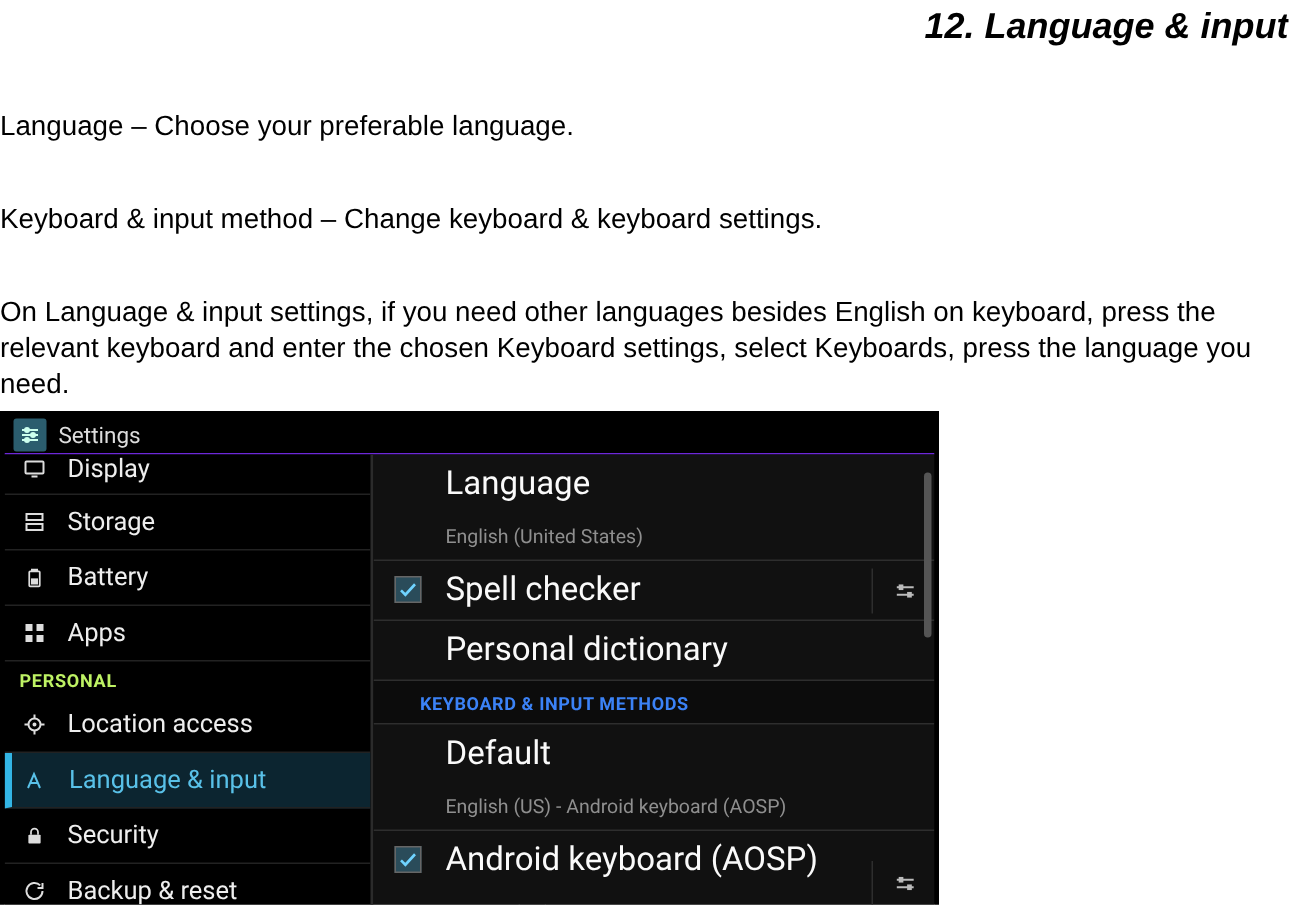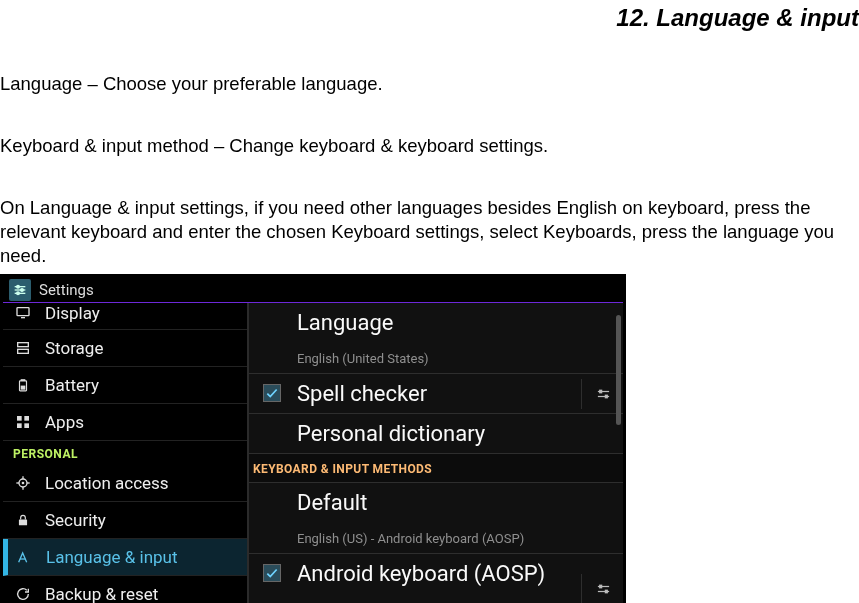--- a/index.html
+++ b/index.html
@@ -102,24 +102,24 @@
   }
   .pane-row {
     padding: 7px 14px 7px 48px;
     border-bottom: 1px solid #2e2e2e;
     position: relative;
   }
   .pane-row .ptitle { font-size: 22px; color: #fafafa; }
   .pane-row .psub   { font-size: 13px; color: #8f8f8f; margin-top: 16px; }
   .pane-header {
     font-size: 12px;
-    color: #fdba74;
+    color: #3b82f6;
     font-weight: bold;
     letter-spacing: 0.4px;
-    padding: 8px 14px 6px 4px;
+    padding: 8px 14px 6px 31px;
     border-bottom: 1px solid #2e2e2e;
     background: #0c0c0c;
   }
   .chk {
     position: absolute; left: 14px; top: 10px;
     width: 18px; height: 18px;
     border: 1px solid #666;
     background: #2a4c5a;
     display: flex; align-items: center; justify-content: center;
   }
@@ -260,38 +260,38 @@
               <circle cx="12" cy="12" r="1" fill="#ddd"></circle>
               <line x1="12" y1="2" x2="12" y2="6"></line>
               <line x1="12" y1="18" x2="12" y2="22"></line>
               <line x1="2" y1="12" x2="6" y2="12"></line>
               <line x1="18" y1="12" x2="22" y2="12"></line>
             </svg>
         </span>
         <span>Location access</span>
       </div>
 
+      <div class="sidebar-item active">
+        <span class="sicon">
+          <svg width="16" height="16" viewBox="0 0 24 24" fill="none" stroke="#59c1e8" stroke-width="2">
+              <path d="M4 20 L10 6 L16 20"></path>
+              <line x1="6" y1="15" x2="14" y2="15"></line>
+            </svg>
+        </span>
+        <span>Language &amp; input</span>
+      </div>
+
       <div class="sidebar-item">
         <span class="sicon">
           <svg width="14" height="16" viewBox="0 0 24 24" fill="#ddd">
               <rect x="5" y="11" width="14" height="10" rx="1"></rect>
               <path d="M8 11 V8 a4 4 0 0 1 8 0 v3" fill="none" stroke="#ddd" stroke-width="2"></path>
             </svg>
         </span>
         <span>Security</span>
-      </div>
-
-      <div class="sidebar-item active">
-        <span class="sicon">
-          <svg width="16" height="16" viewBox="0 0 24 24" fill="none" stroke="#59c1e8" stroke-width="2">
-              <path d="M4 20 L10 6 L16 20"></path>
-              <line x1="6" y1="15" x2="14" y2="15"></line>
-            </svg>
-        </span>
-        <span>Language &amp; input</span>
       </div>
 
       <div class="sidebar-item">
         <span class="sicon">
           <svg width="16" height="16" viewBox="0 0 24 24" fill="none" stroke="#ddd" stroke-width="2">
               <path d="M20 12 a8 8 0 1 1 -2.3 -5.6"></path>
               <polyline points="20 4 20 9 15 9"></polyline>
             </svg>
         </span>
         <span>Backup &amp; reset</span>

